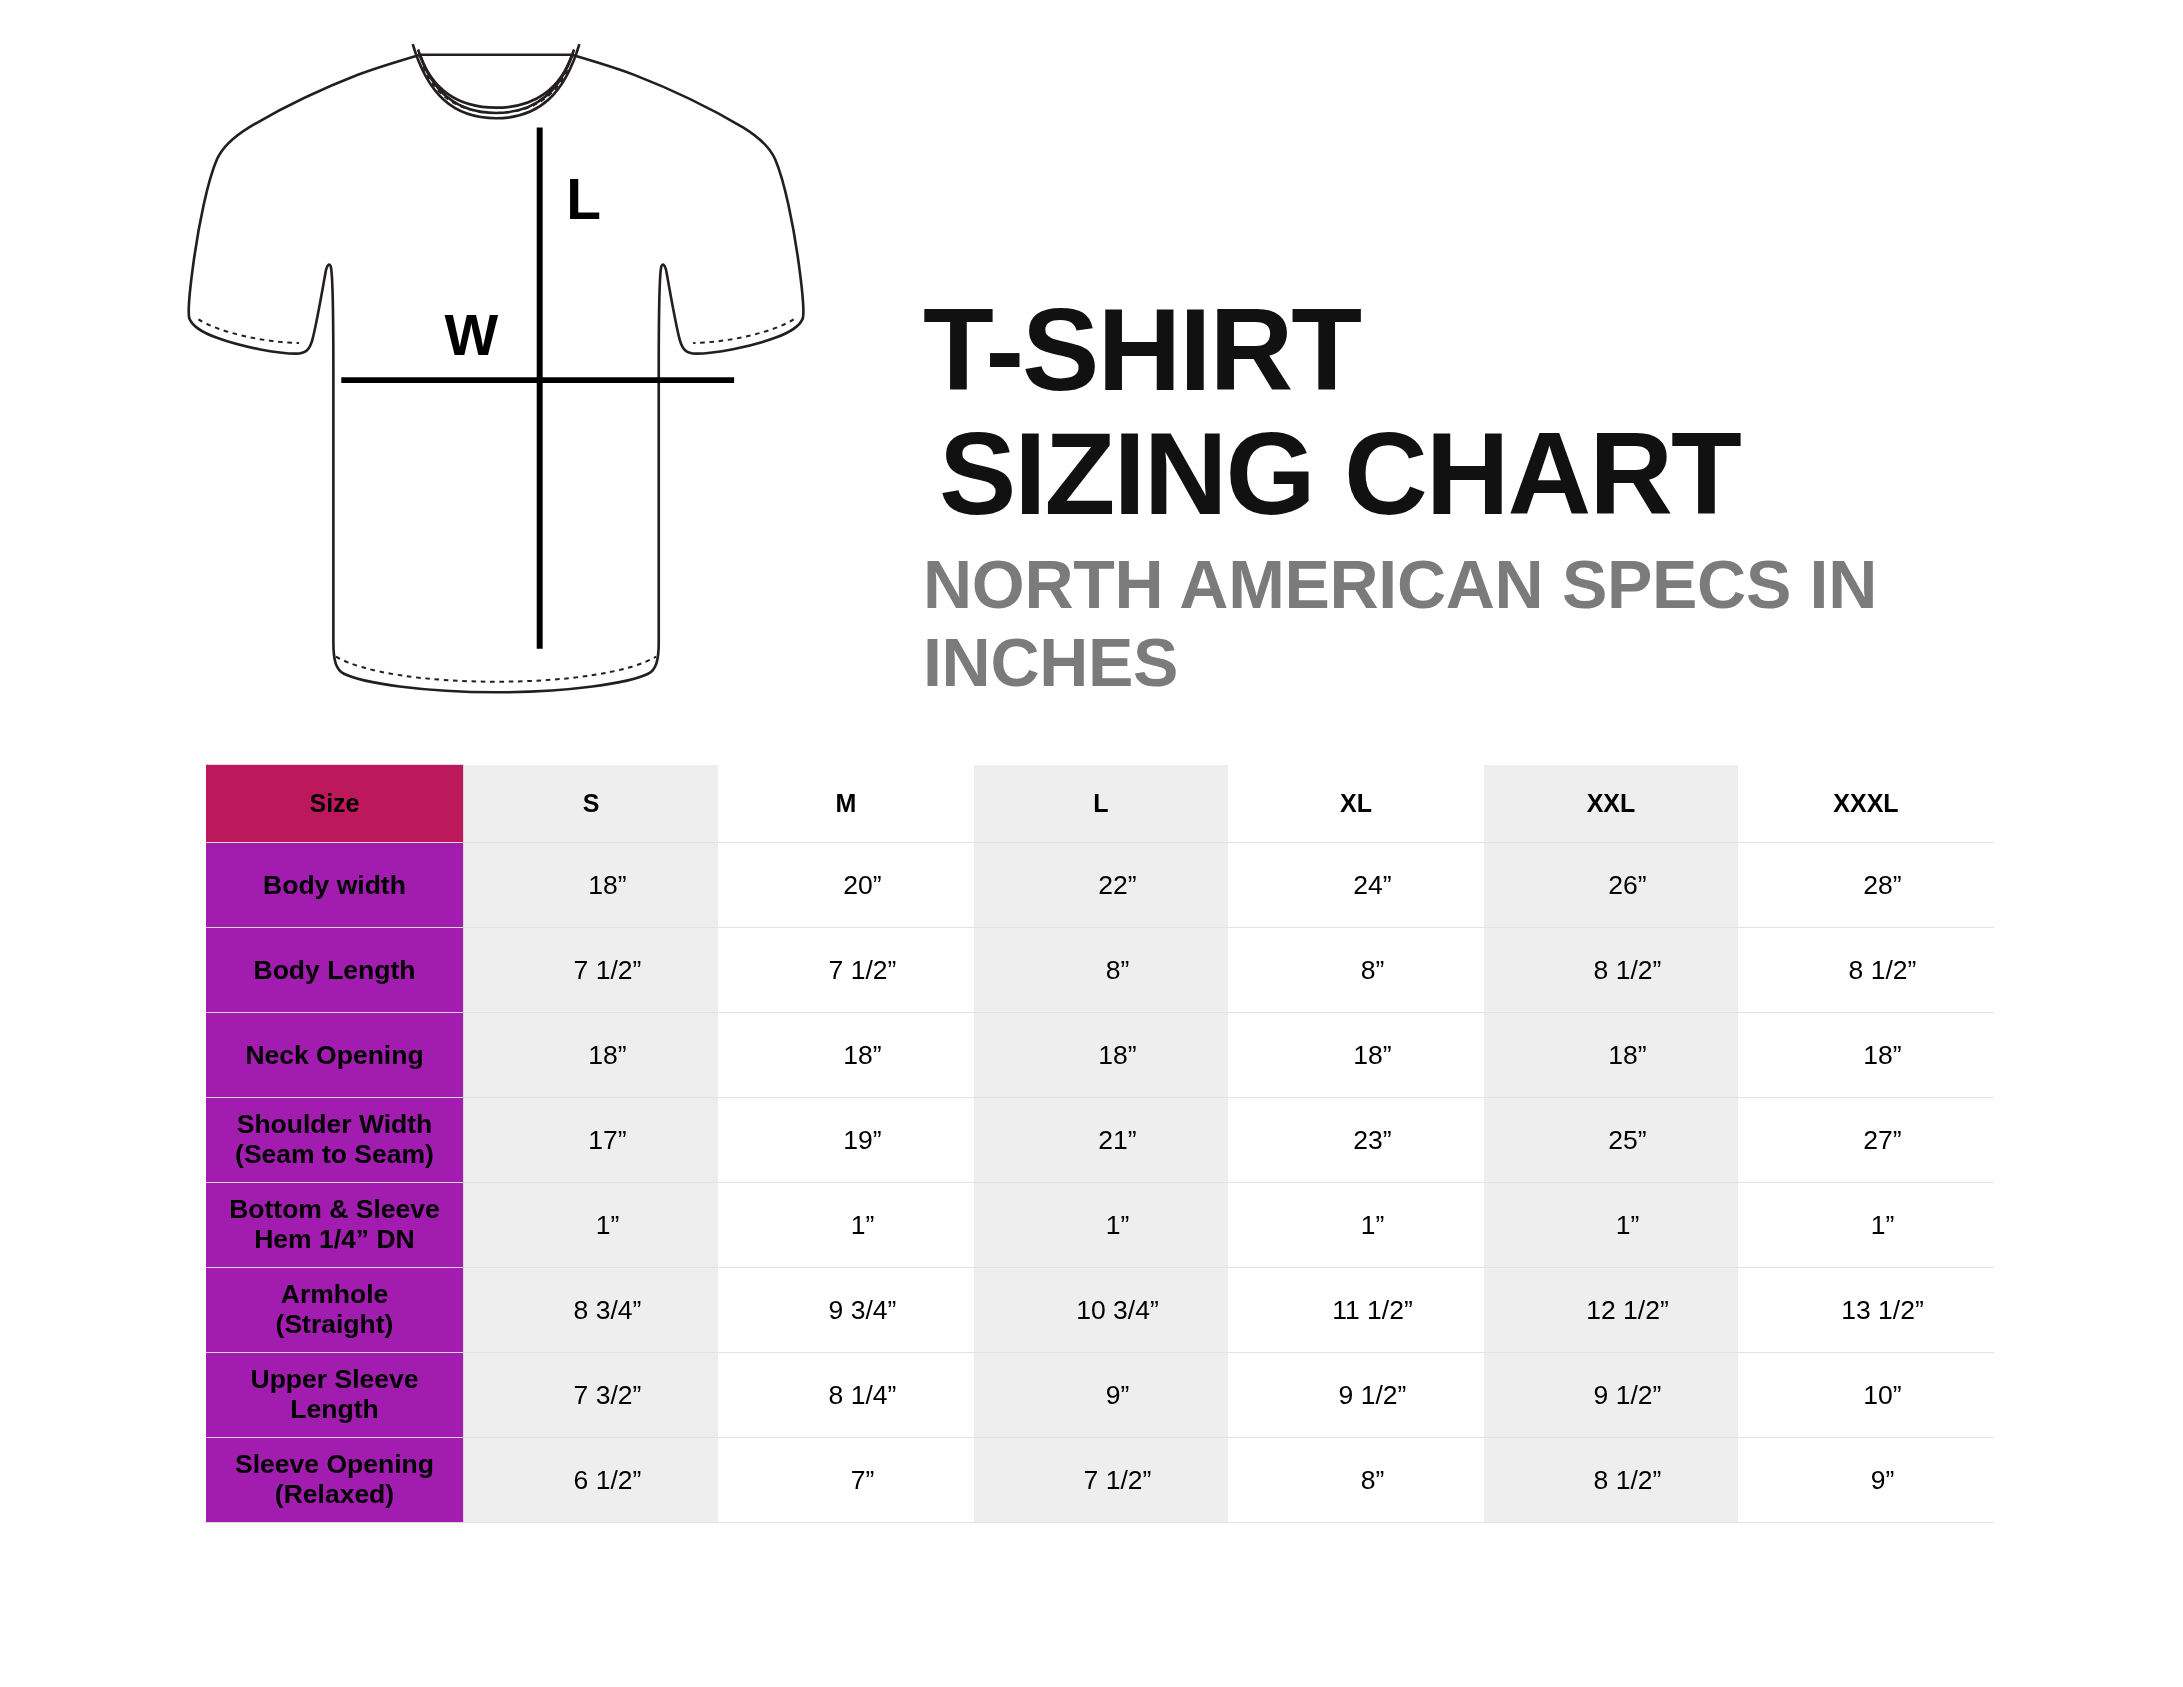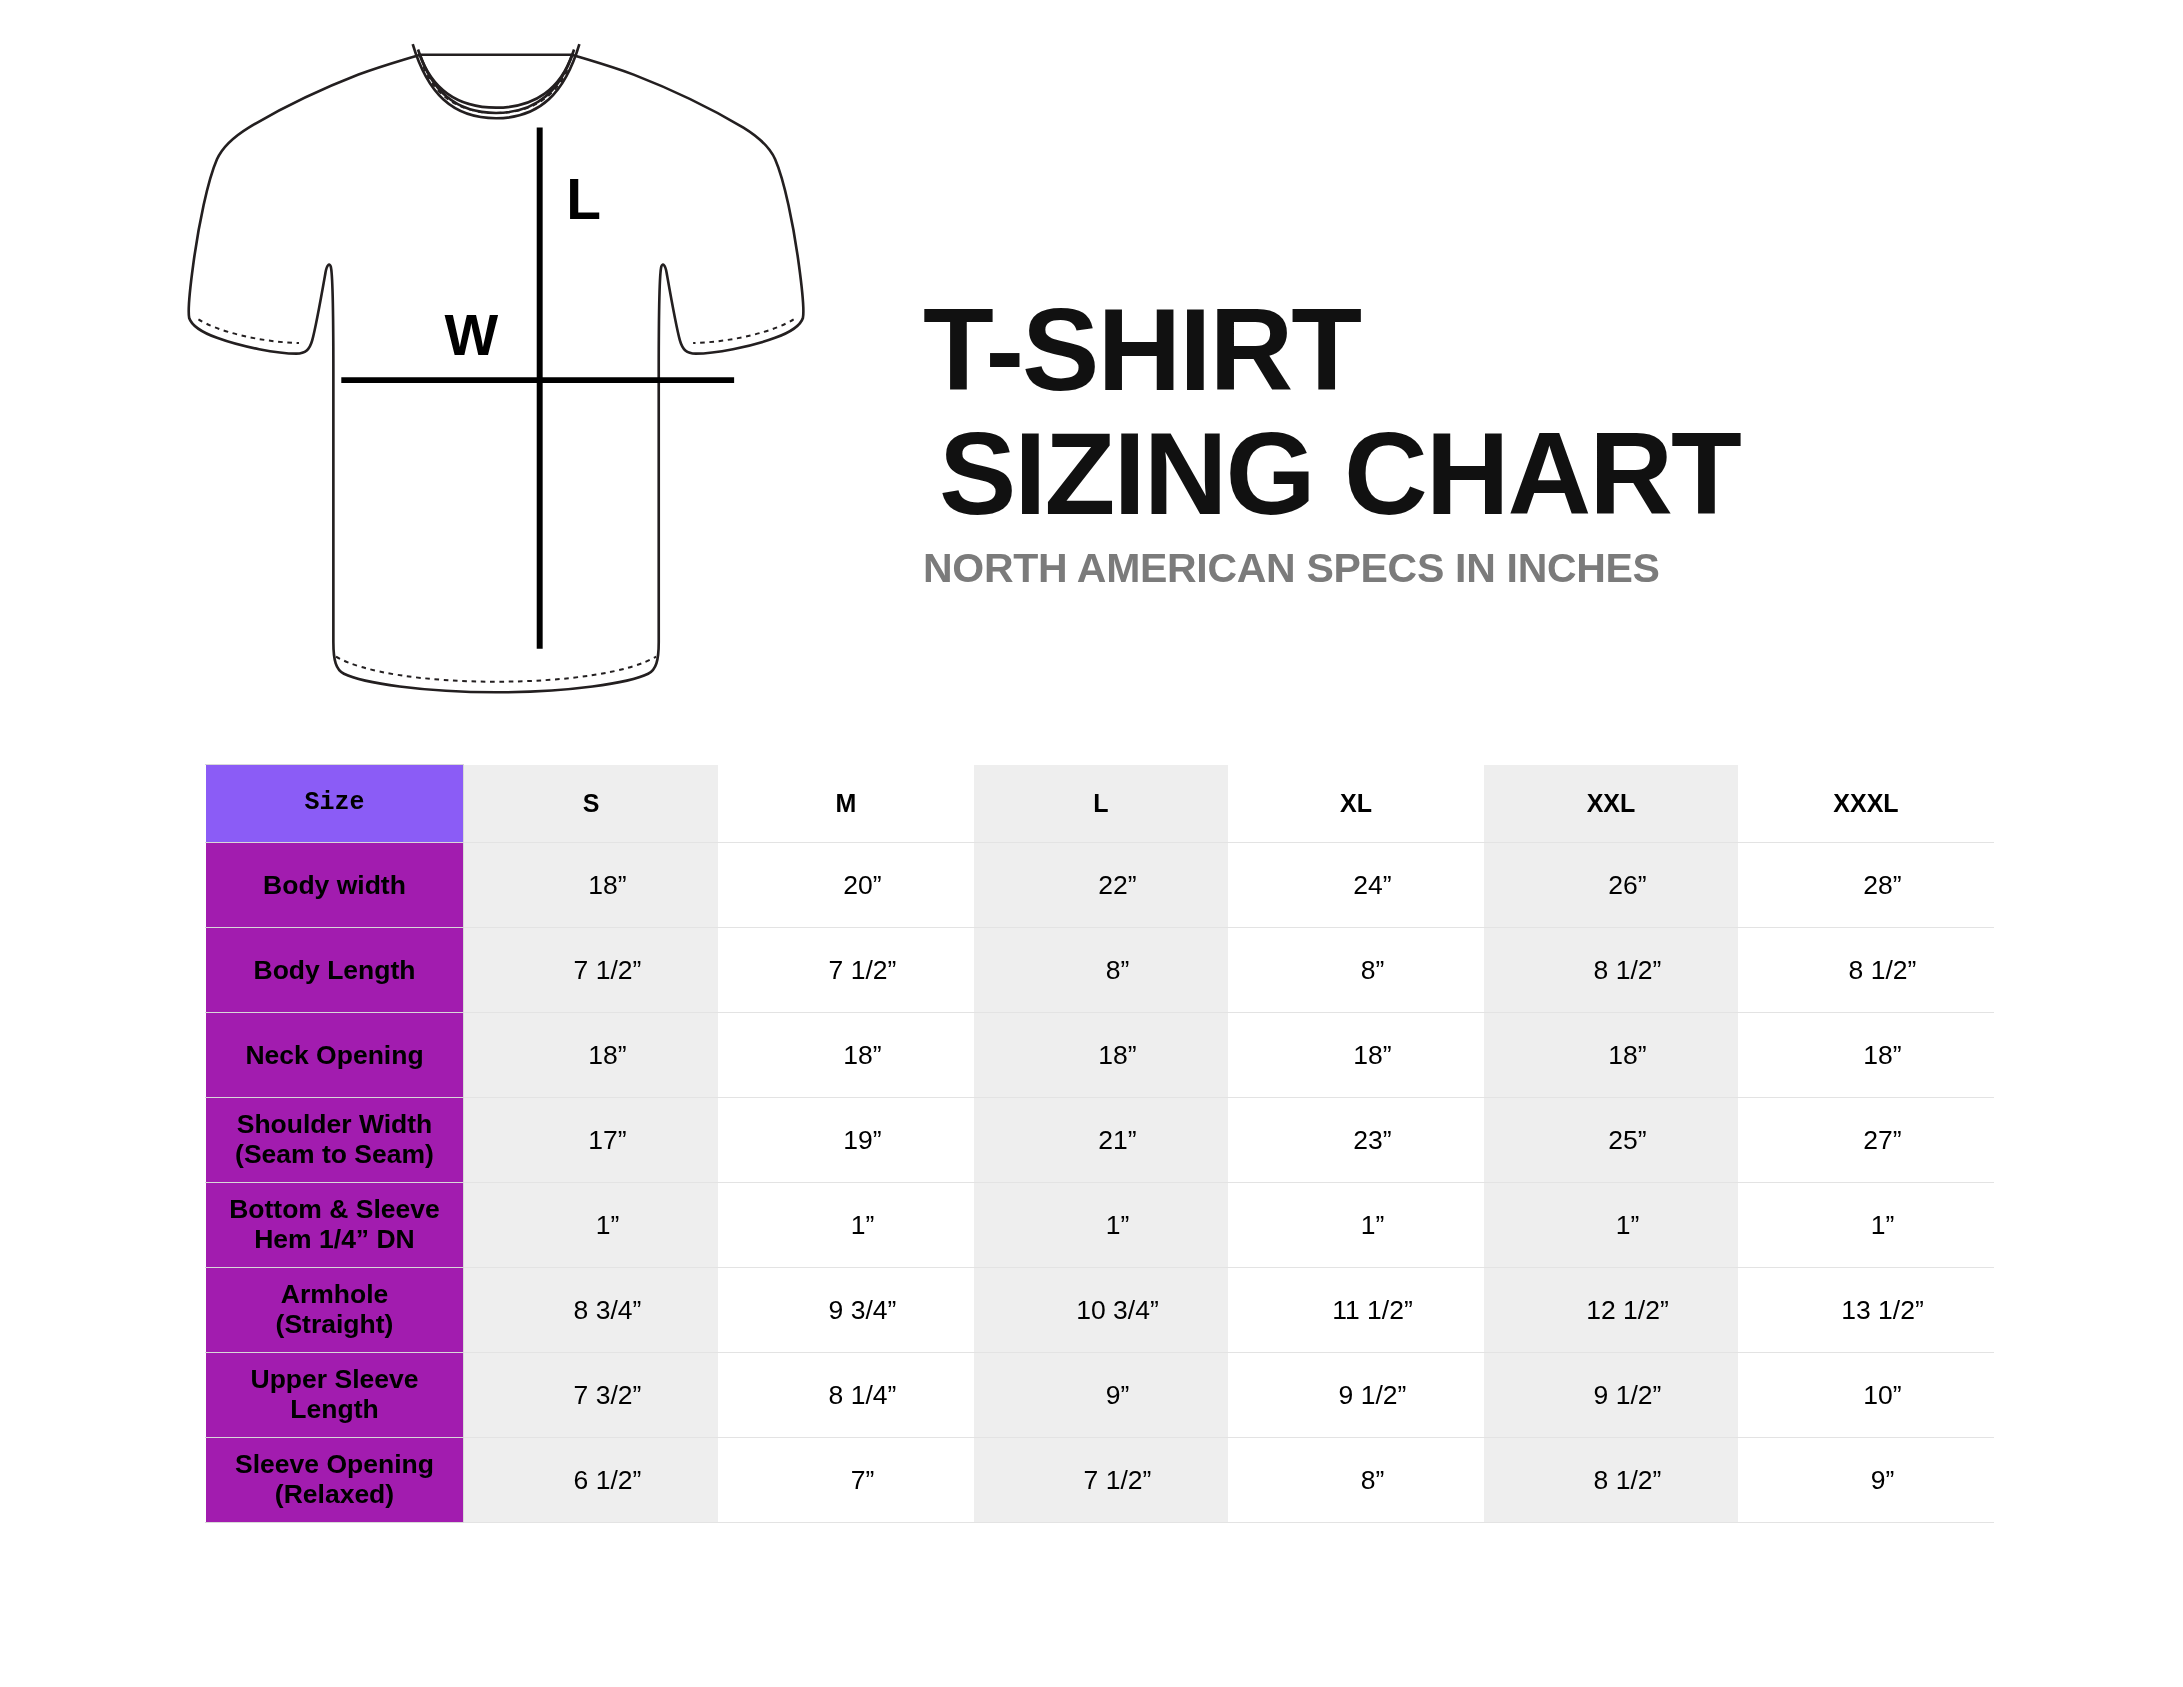--- a/index.html
+++ b/index.html
@@ -63,21 +63,21 @@
   }
   .title-line2 {
     font-size: 116px;
     font-weight: bold;
     letter-spacing: -2px;
     line-height: 0.93;
     color: #111111;
     margin: 16px;
   }
   .subtitle {
-    font-size: 41px;
+    font-size: 68px;
     font-weight: bold;
     color: #7b7b7b;
     letter-spacing: -0.3px;
     margin-top: 12px;
   }
 
   
   .table-wrap {
     position: absolute;
     left: 205px;
@@ -98,22 +98,21 @@
     vertical-align: middle;
     padding: 0;
   }
   .hdr-row th {
     height: 78px;
     font-size: 25px;
     font-weight: bold;
     color: #000;
   }
   .hdr-row th.label-cell {
-    background: #8b5cf6;
-    font-family: Liberation Mono, monospace;
+    background: #be185d;
   }
   .body-row td {
     height: 85px;
     font-size: 26.5px;
   }
   .label-cell {
     font-weight: bold;
     font-size: 25px;
     background: #a21caf;
     line-height: 1.15;

